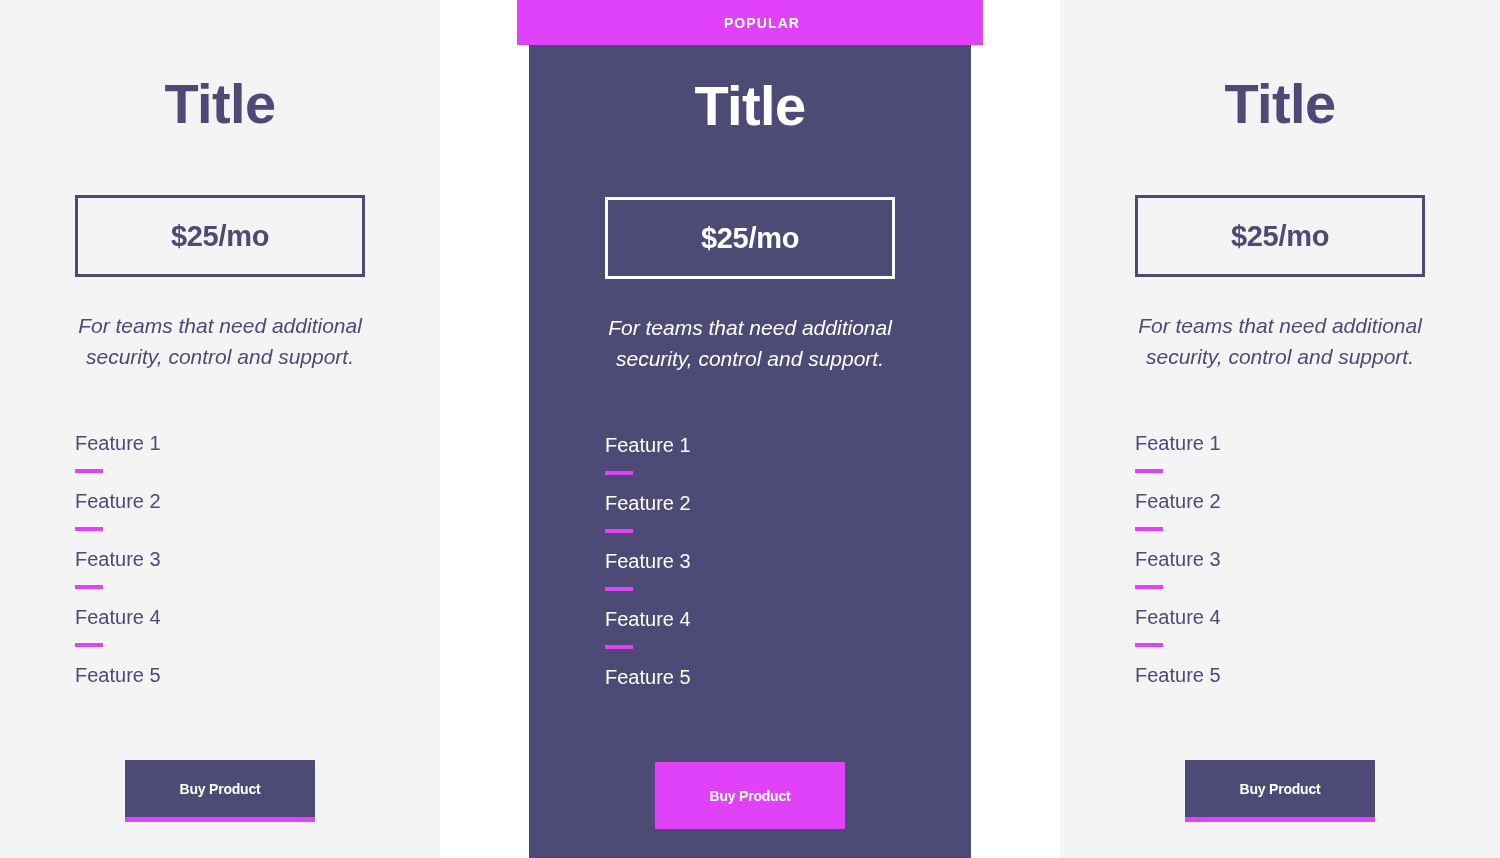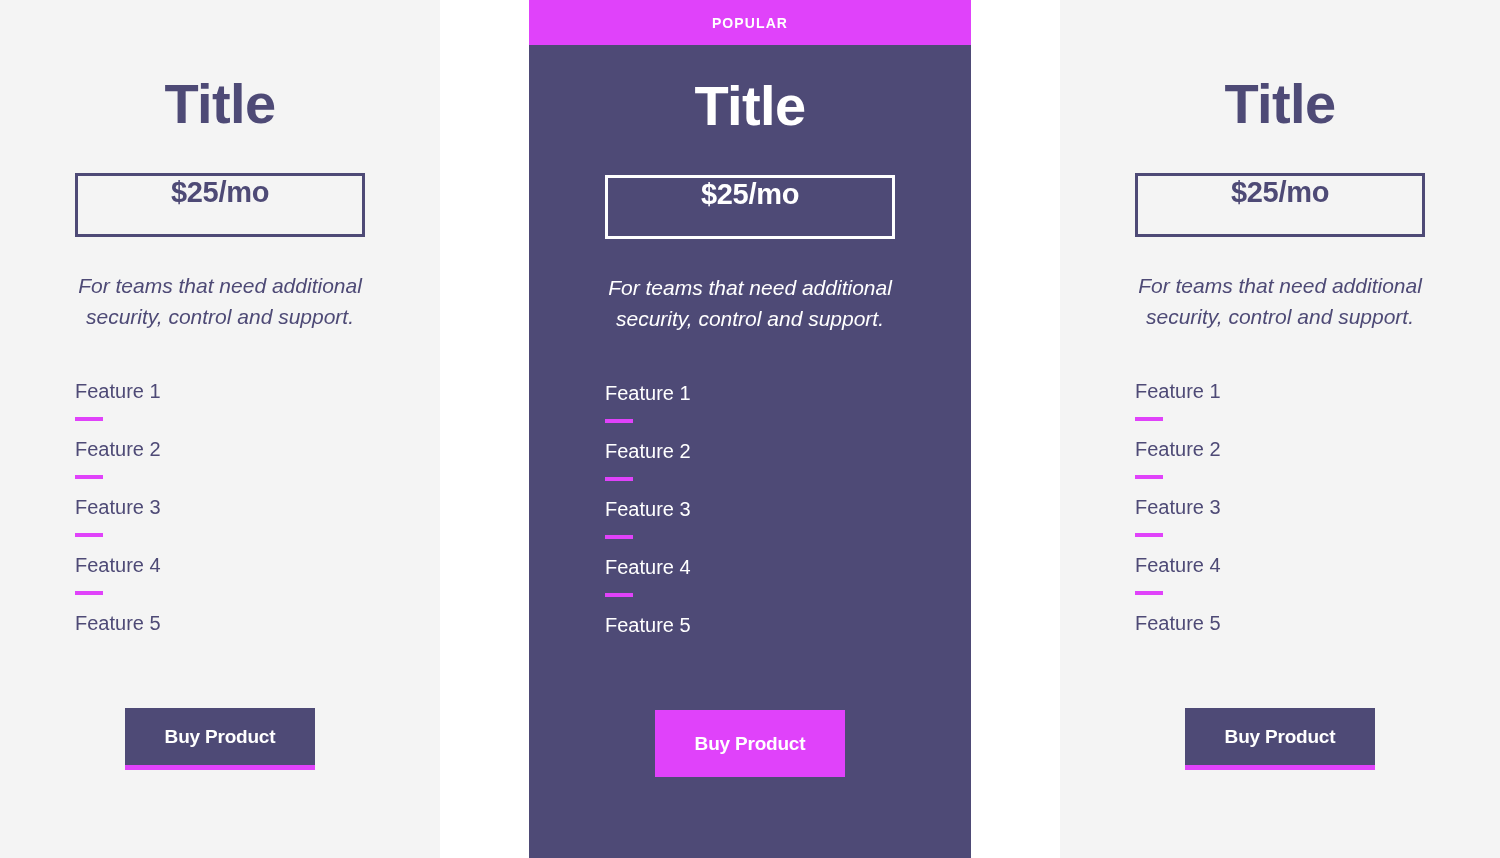--- a/index.html
+++ b/index.html
@@ -47,43 +47,44 @@
     height: 45px;
     background: #e042fa;
     color: #ffffff;
     font-size: 14px;
     font-weight: bold;
     letter-spacing: 1.1px;
     display: flex;
     align-items: center;
     justify-content: center;
     flex: 0 0 45px;
+    padding-left: 24px;
   }
 
   .card-title {
     font-size: 56px;
     font-weight: bold;
     letter-spacing: -0.6px;
     color: #4e4a76;
     text-align: center;
     margin: 0;
     line-height: 1;
   }
   .card-side .card-title { margin-top: 76px; }
   .card-featured .card-title { margin-top: 33px; color: #ffffff; }
 
   .price-box {
     box-sizing: border-box;
     width: 290px;
-    height: 64px;
+    height: 82px;
     border: 3px solid #4e4a76;
     display: flex;
-    align-items: flex-start;
+    align-items: center;
     justify-content: center;
-    margin-top: 41px;
+    margin-top: 63px;
   }
   .card-featured .price-box { border-color: #ffffff; }
 
   .price-text {
     font-size: 29px;
     font-weight: bold;
     color: #4e4a76;
     letter-spacing: -0.3px;
   }
   .card-featured .price-text { color: #ffffff; }
@@ -94,21 +95,21 @@
     font-size: 21px;
     line-height: 30.5px;
     color: #4e4a76;
     margin-top: 34px;
     font-style: italic;
   }
   .card-featured .description { color: #ffffff; }
 
   .feature-list {
     width: 290px;
-    margin-top: 28px;
+    margin-top: 40px;
     list-style: none;
     padding: 0;
   }
 
   .feature-item {
     font-size: 20px;
     color: #4e4a76;
     line-height: 1;
     padding-bottom: 0;
   }
@@ -127,21 +128,21 @@
 
   .buy-button {
     box-sizing: border-box;
     width: 190px;
     height: 62px;
     margin-top: 59px;
     border: none;
     background: #4e4a76;
     color: #ffffff;
     font-family: "Liberation Sans", sans-serif;
-    font-size: 19px;
+    font-size: 14px;
     font-weight: bold;
     letter-spacing: -0.2px;
     border-bottom: 5px solid #e042fa;
     cursor: pointer;
     display: flex;
     align-items: center;
     justify-content: center;
   }
   .card-featured .buy-button {
     background: #e042fa;

